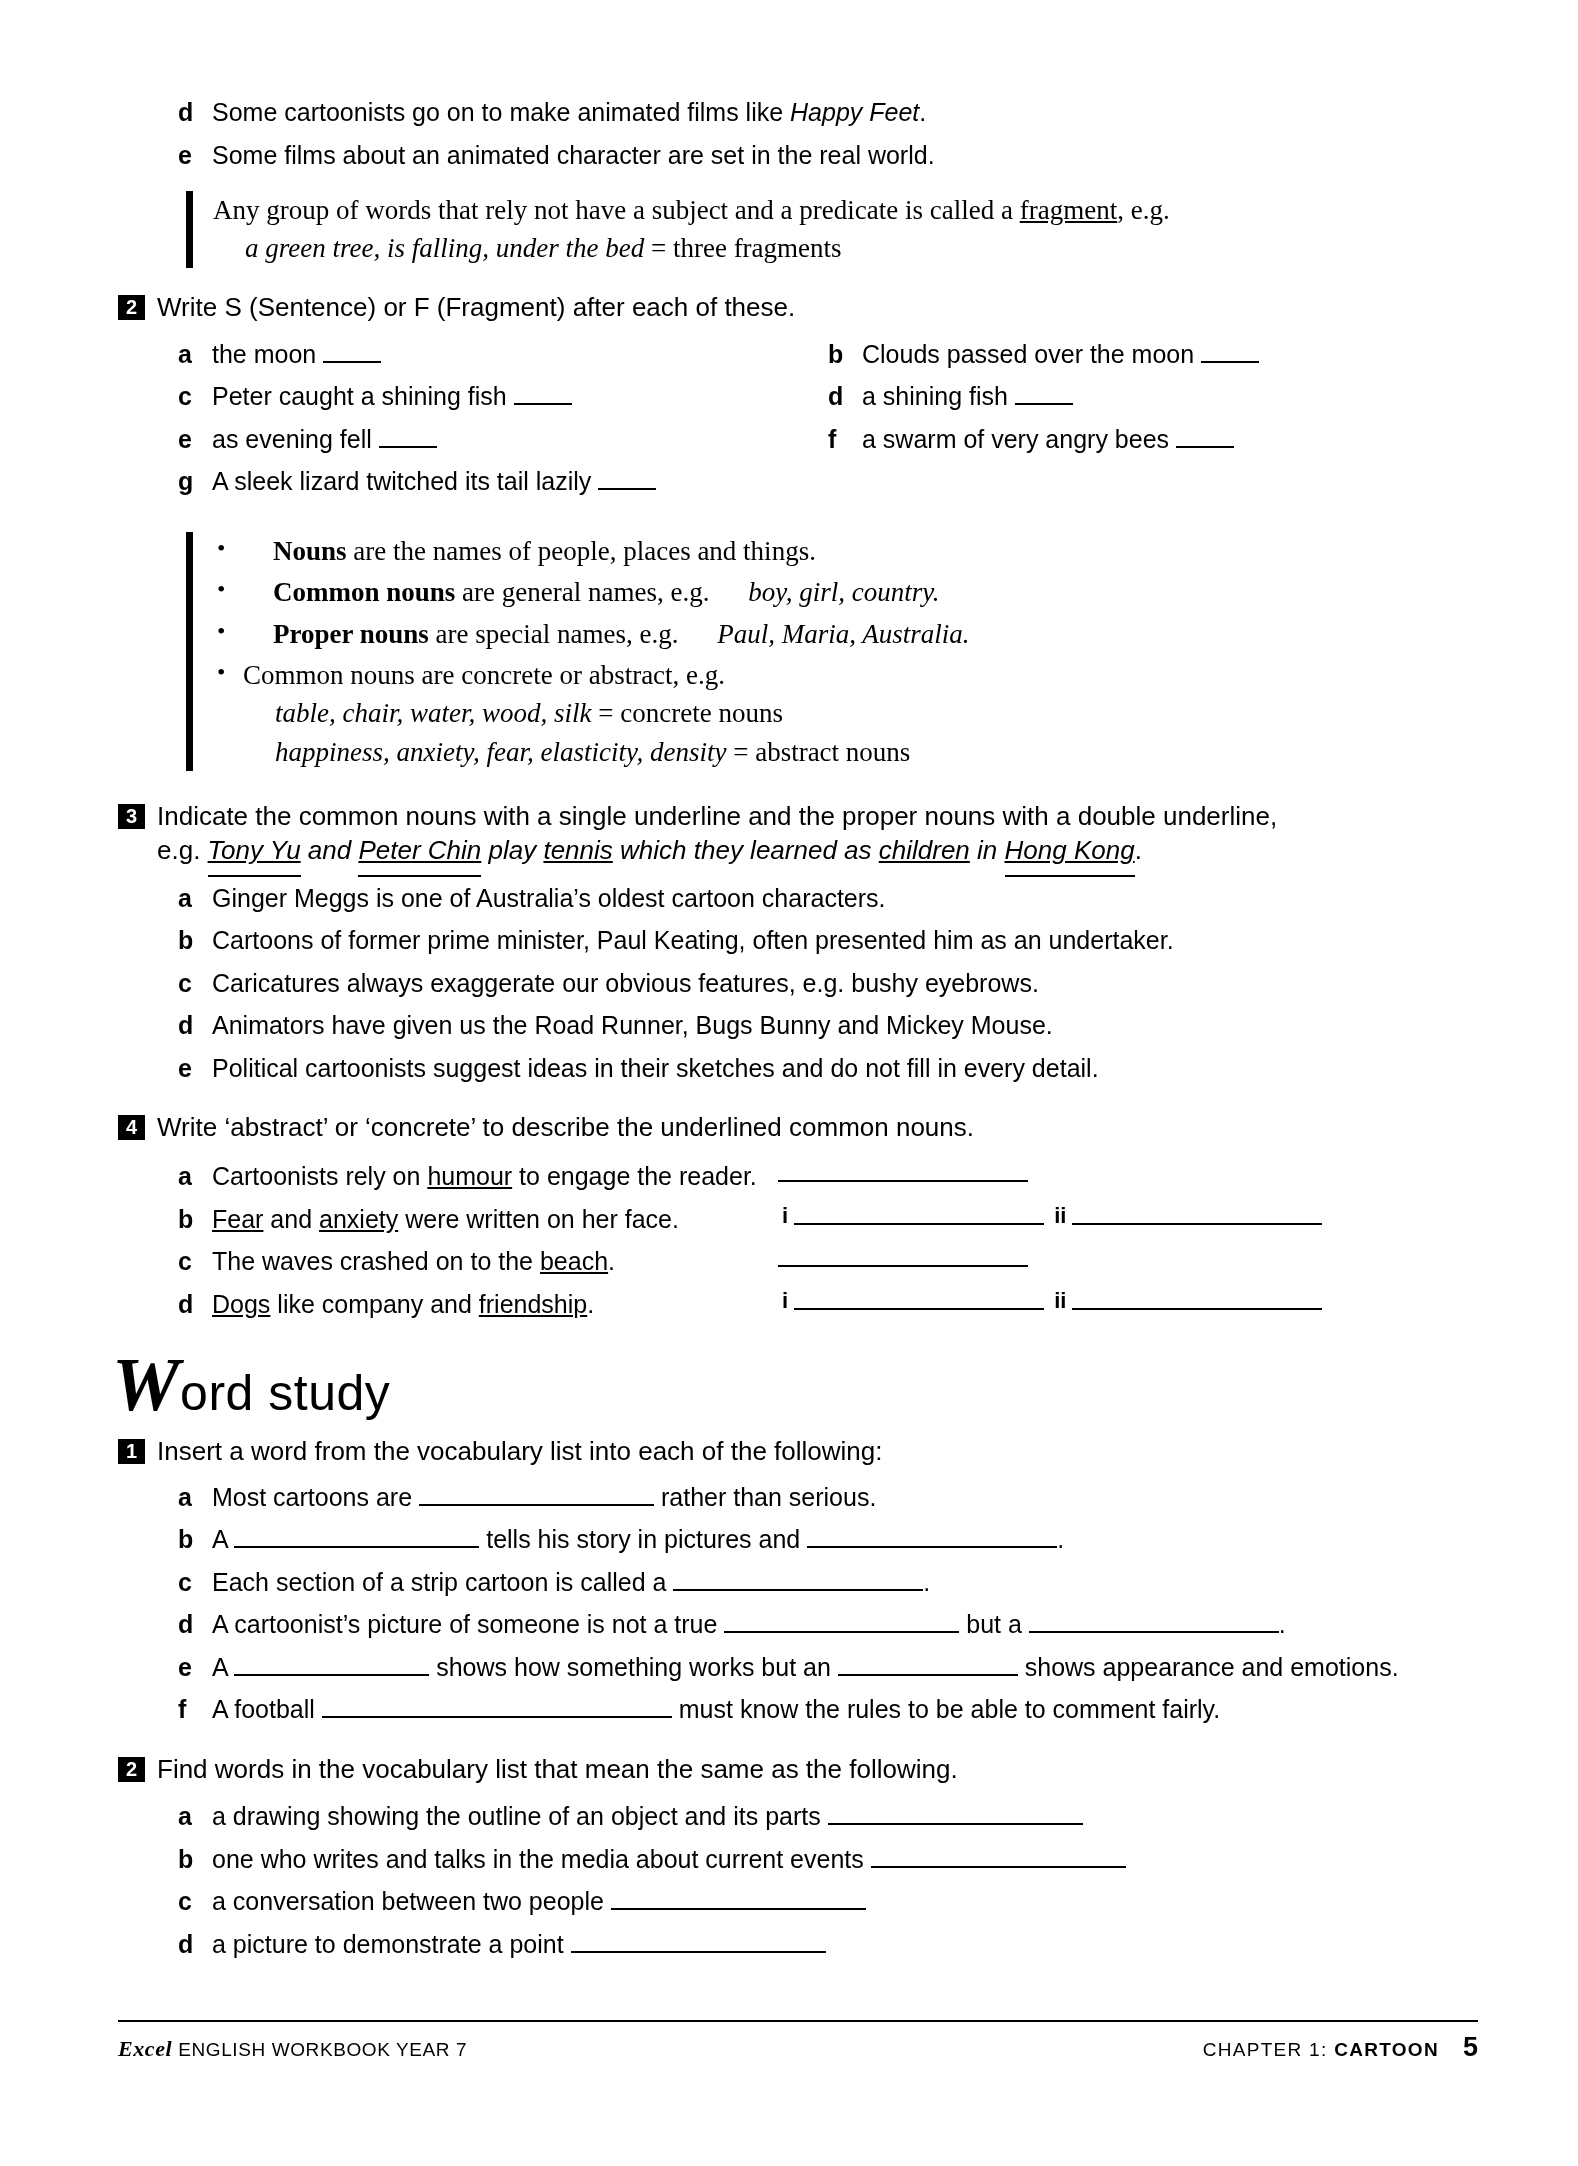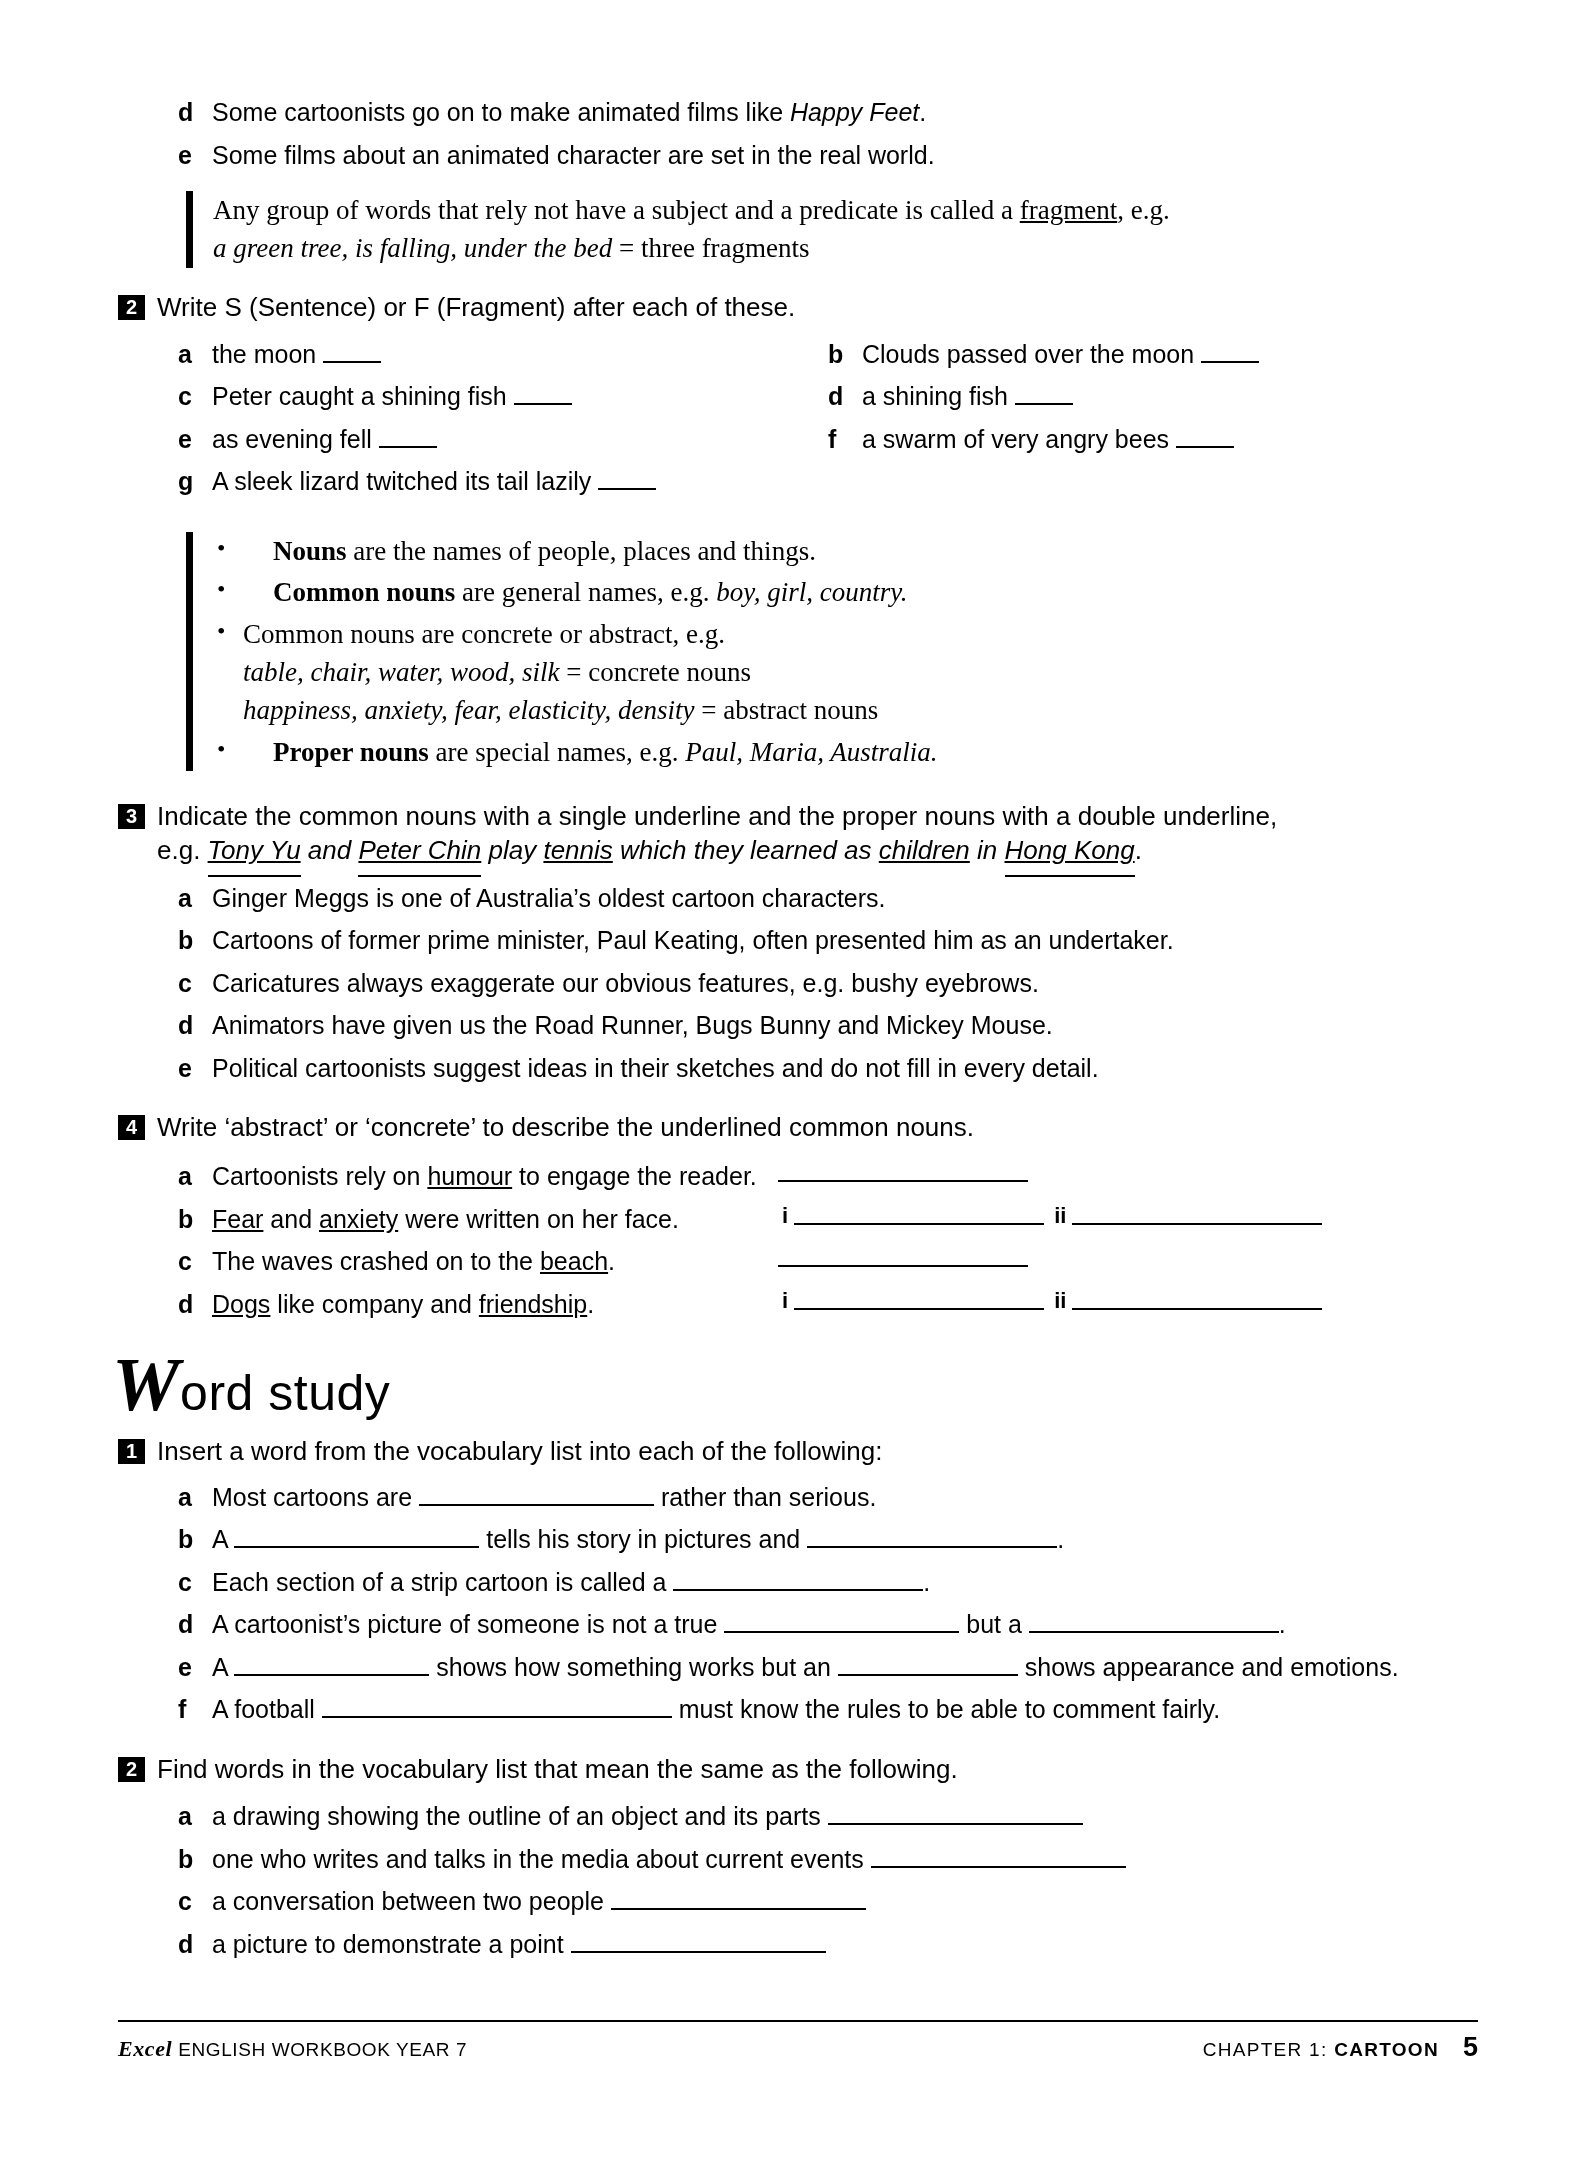--- a/index.html
+++ b/index.html
@@ -89,21 +89,21 @@
 
   
   .rulebox {
     border-left: 7px solid #000;
     padding-left: 20px;
     margin: 26px 0 4px 68px;
     font-family: "Liberation Serif", serif;
     font-size: 27px;
     line-height: 1.42;
   }
-  .rulebox .it { font-style: italic; }
+  .rulebox .it { font-style: italic; margin-left: 32px; }
   .rulebox ul {
     list-style: none;
     margin: 0;
     padding: 0;
   }
   .rulebox li {
     position: relative;
     padding-left: 30px;
     margin-bottom: 3px;
   }
@@ -271,26 +271,26 @@
           </div>
         </div>
         <div class="col"></div>
       </div>
     </div>
 
     <div class="rulebox" style="margin-top:24px;">
       <ul>
         <li><span class="b">Nouns</span><span> are the names of people, places and things.</span></li>
         <li><span class="b">Common nouns</span><span> are general names, e.g. </span><span class="it">boy, girl, country.</span></li>
+        <li><span class="b">Proper nouns</span><span> are special names, e.g. </span><span class="it">Paul, Maria, Australia.</span></li>
         <li>
           <span>Common nouns are concrete or abstract, e.g.</span><br>
           <span class="it">table, chair, water, wood, silk</span><span> = concrete nouns</span><br>
           <span class="it">happiness, anxiety, fear, elasticity, density</span><span> = abstract nouns</span>
         </li>
-        <li><span class="b">Proper nouns</span><span> are special names, e.g. </span><span class="it">Paul, Maria, Australia.</span></li>
       </ul>
     </div>
 
     <div class="numbered-block" style="margin-top:28px;">
       <span class="numbox">3</span>
       <span class="numbered-text">
         <span>Indicate the common nouns with a single underline and the proper nouns with a double underline,</span><br>
         <span>e.g. </span><span class="it du">Tony Yu</span><span class="it"> and </span><span class="it du">Peter Chin</span><span class="it"> play </span><span class="it u">tennis</span><span class="it"> which they learned as </span><span class="it u">children</span><span class="it"> in </span><span class="it du">Hong Kong</span><span>.</span>
       </span>
     </div>

